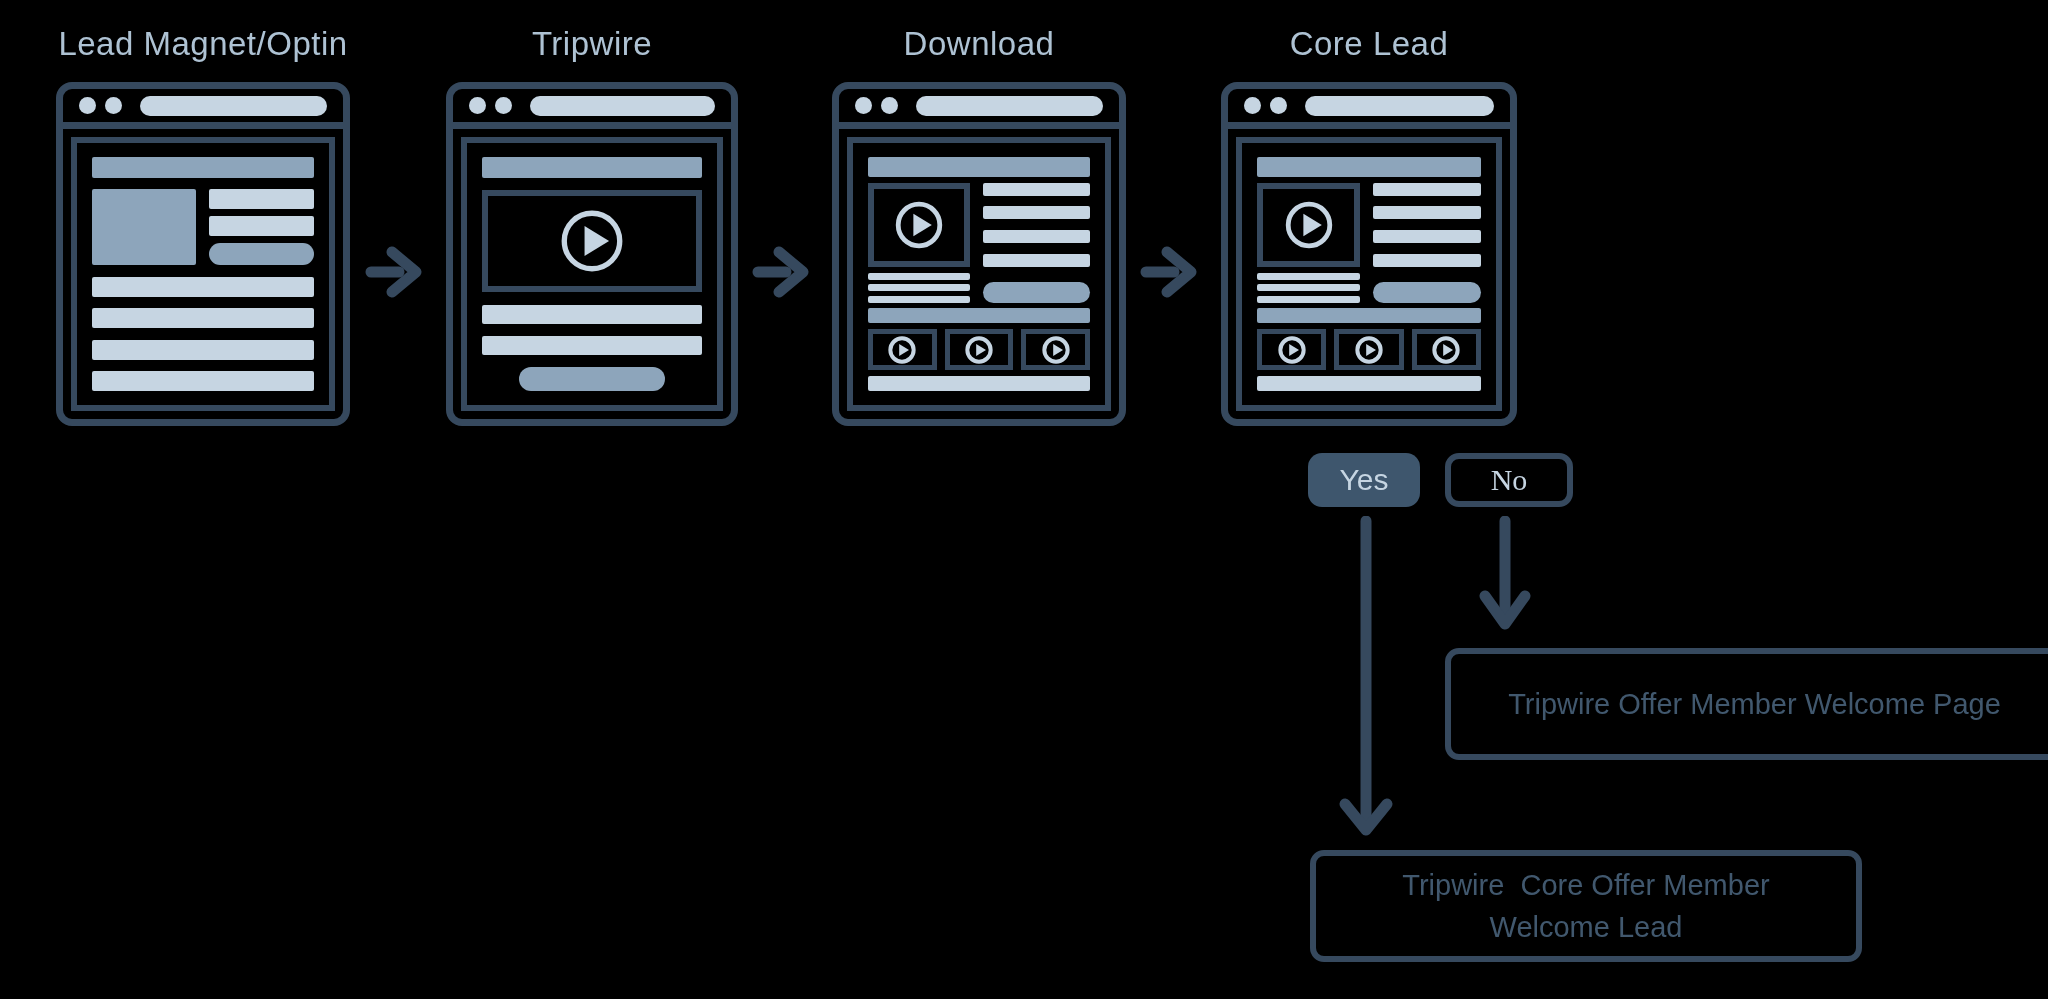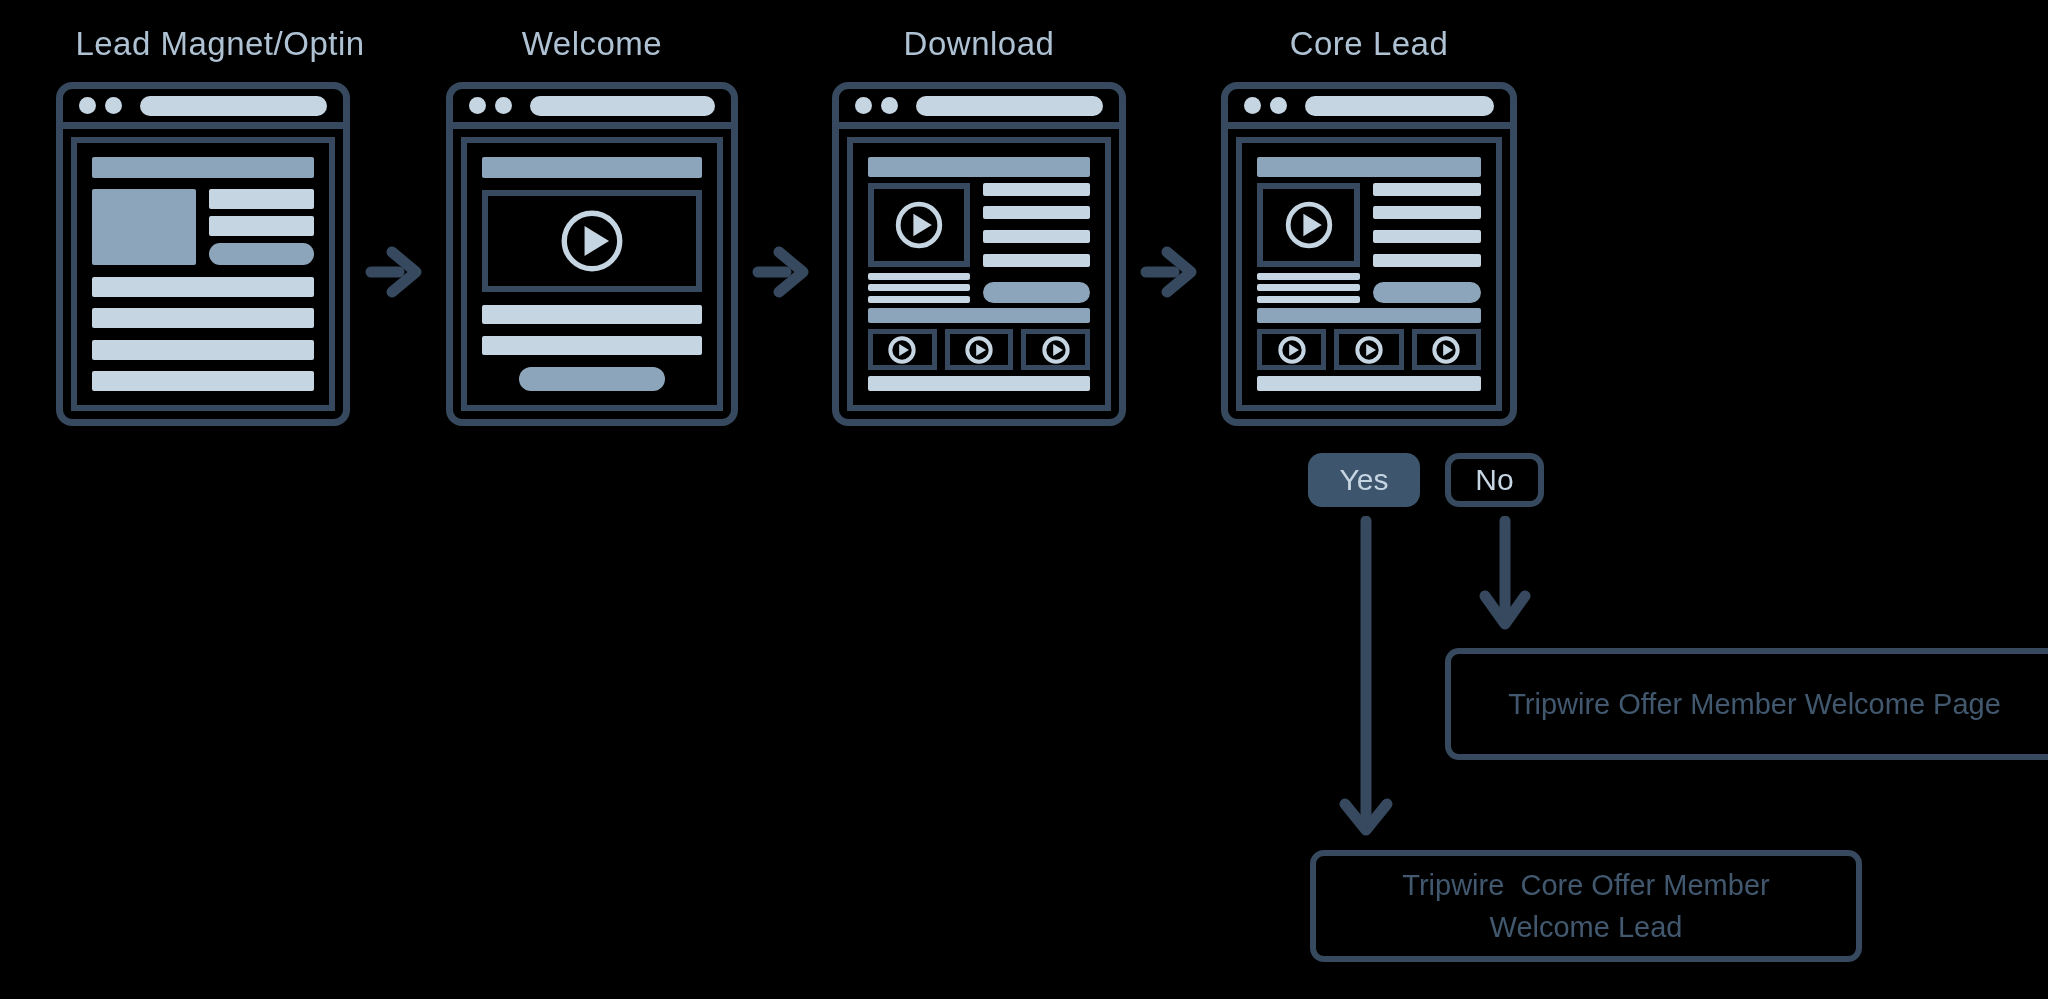--- a/index.html
+++ b/index.html
@@ -59,37 +59,37 @@
     stroke-linecap: round; stroke-linejoin: round;
   }
 
   
   .btn {
     position: absolute; top: 453px; height: 54px; border-radius: 14px;
     display: flex; align-items: center; justify-content: center;
     font-size: 30px; color: var(--light);
   }
   .btn-yes { left: 1308px; width: 112px; background: var(--button_fill); }
-  .btn-no  { left: 1445px; width: 99px; border: 6px solid var(--dark); background: transparent; }
+  .btn-no  { left: 1445px; width: 128px; border: 6px solid var(--dark); background: transparent; font-family: Liberation Serif, serif; }
 
   
   .outcome {
     position: absolute; height: 112px; border: 6px solid var(--dark); border-radius: 14px;
     display: flex; align-items: center; justify-content: center; text-align: center;
     font-size: 29px; line-height: 42px; color: var(--outcome_text);
     white-space: pre-wrap;
   }
   .outcome-no  { left: 1445px; top: 648px; width: 619px; }
   .outcome-yes { left: 1310px; top: 850px; width: 552px; }
 </style>
 </head>
 <body>
 
-<div class="step-title" style="left:73px;  width:294px">Lead Magnet/Optin</div>
-<div class="step-title" style="left:446px; width:292px">Welcome</div>
+<div class="step-title" style="left:56px;  width:294px">Lead Magnet/Optin</div>
+<div class="step-title" style="left:446px; width:292px">Tripwire</div>
 <div class="step-title" style="left:832px; width:294px">Download</div>
 <div class="step-title" style="left:1221px;width:296px">Core Lead</div>
 
 <div class="bwin" style="left:56px; width:294px">
   <div class="chrome">
     <span class="dot"></span>
     <span class="dot"></span>
     <span class="addr"></span>
   </div>
   <div class="content">

